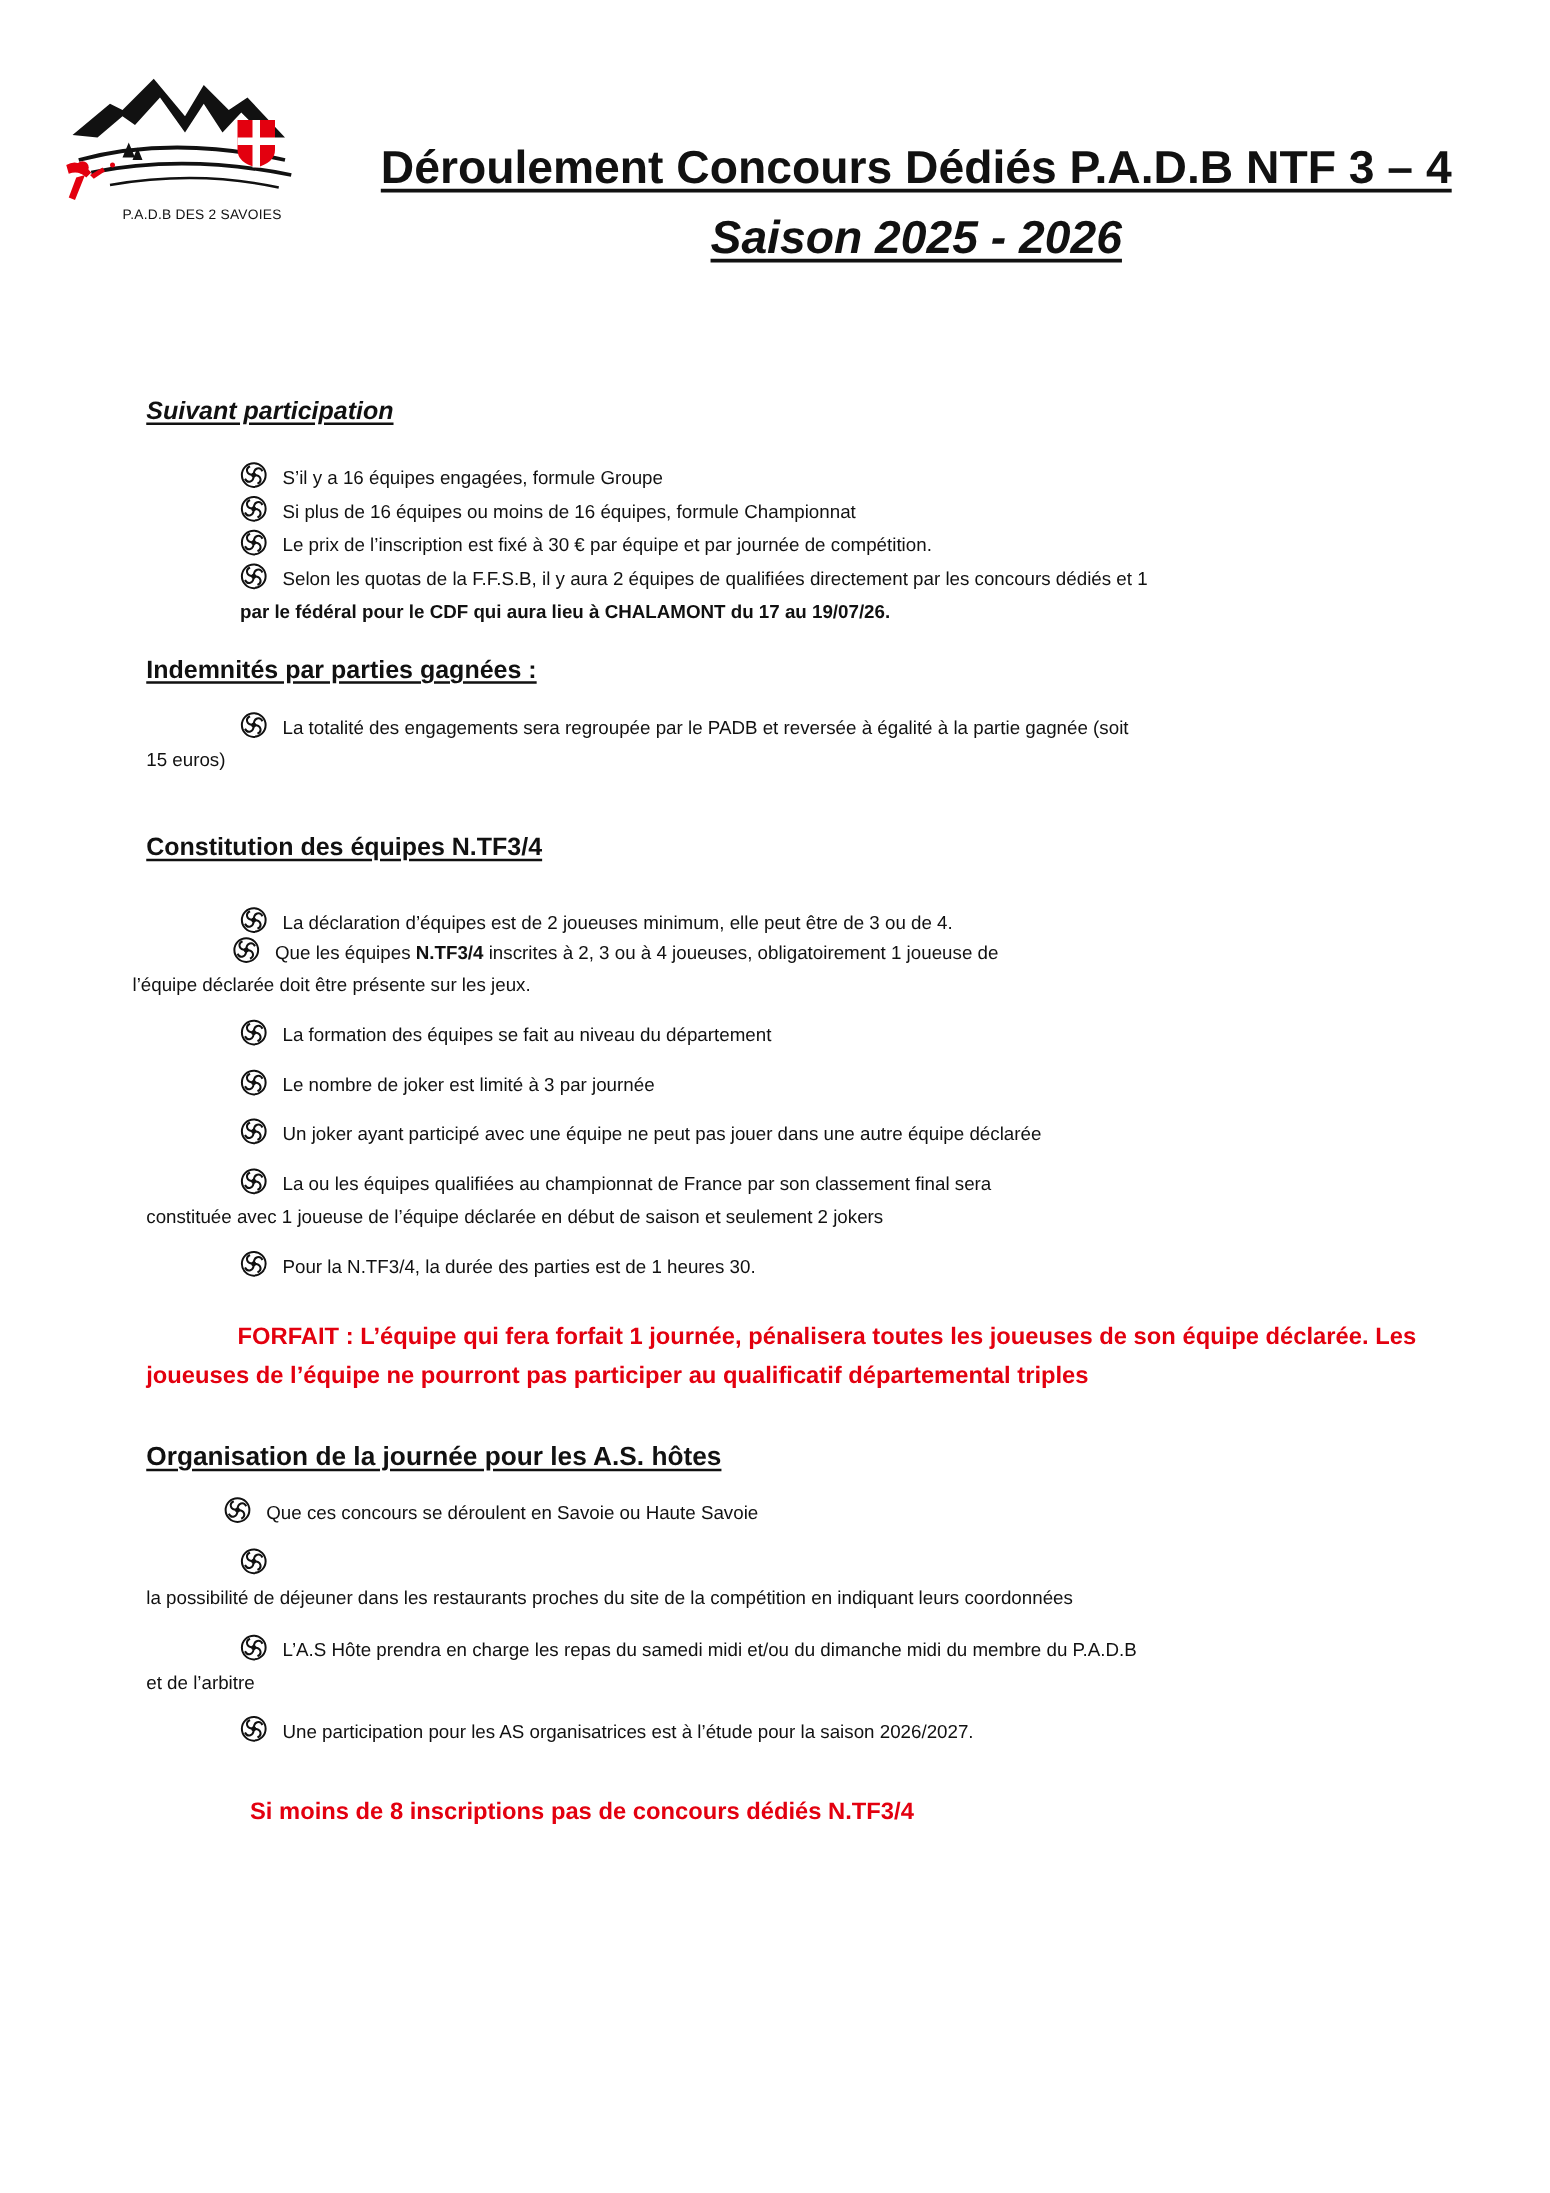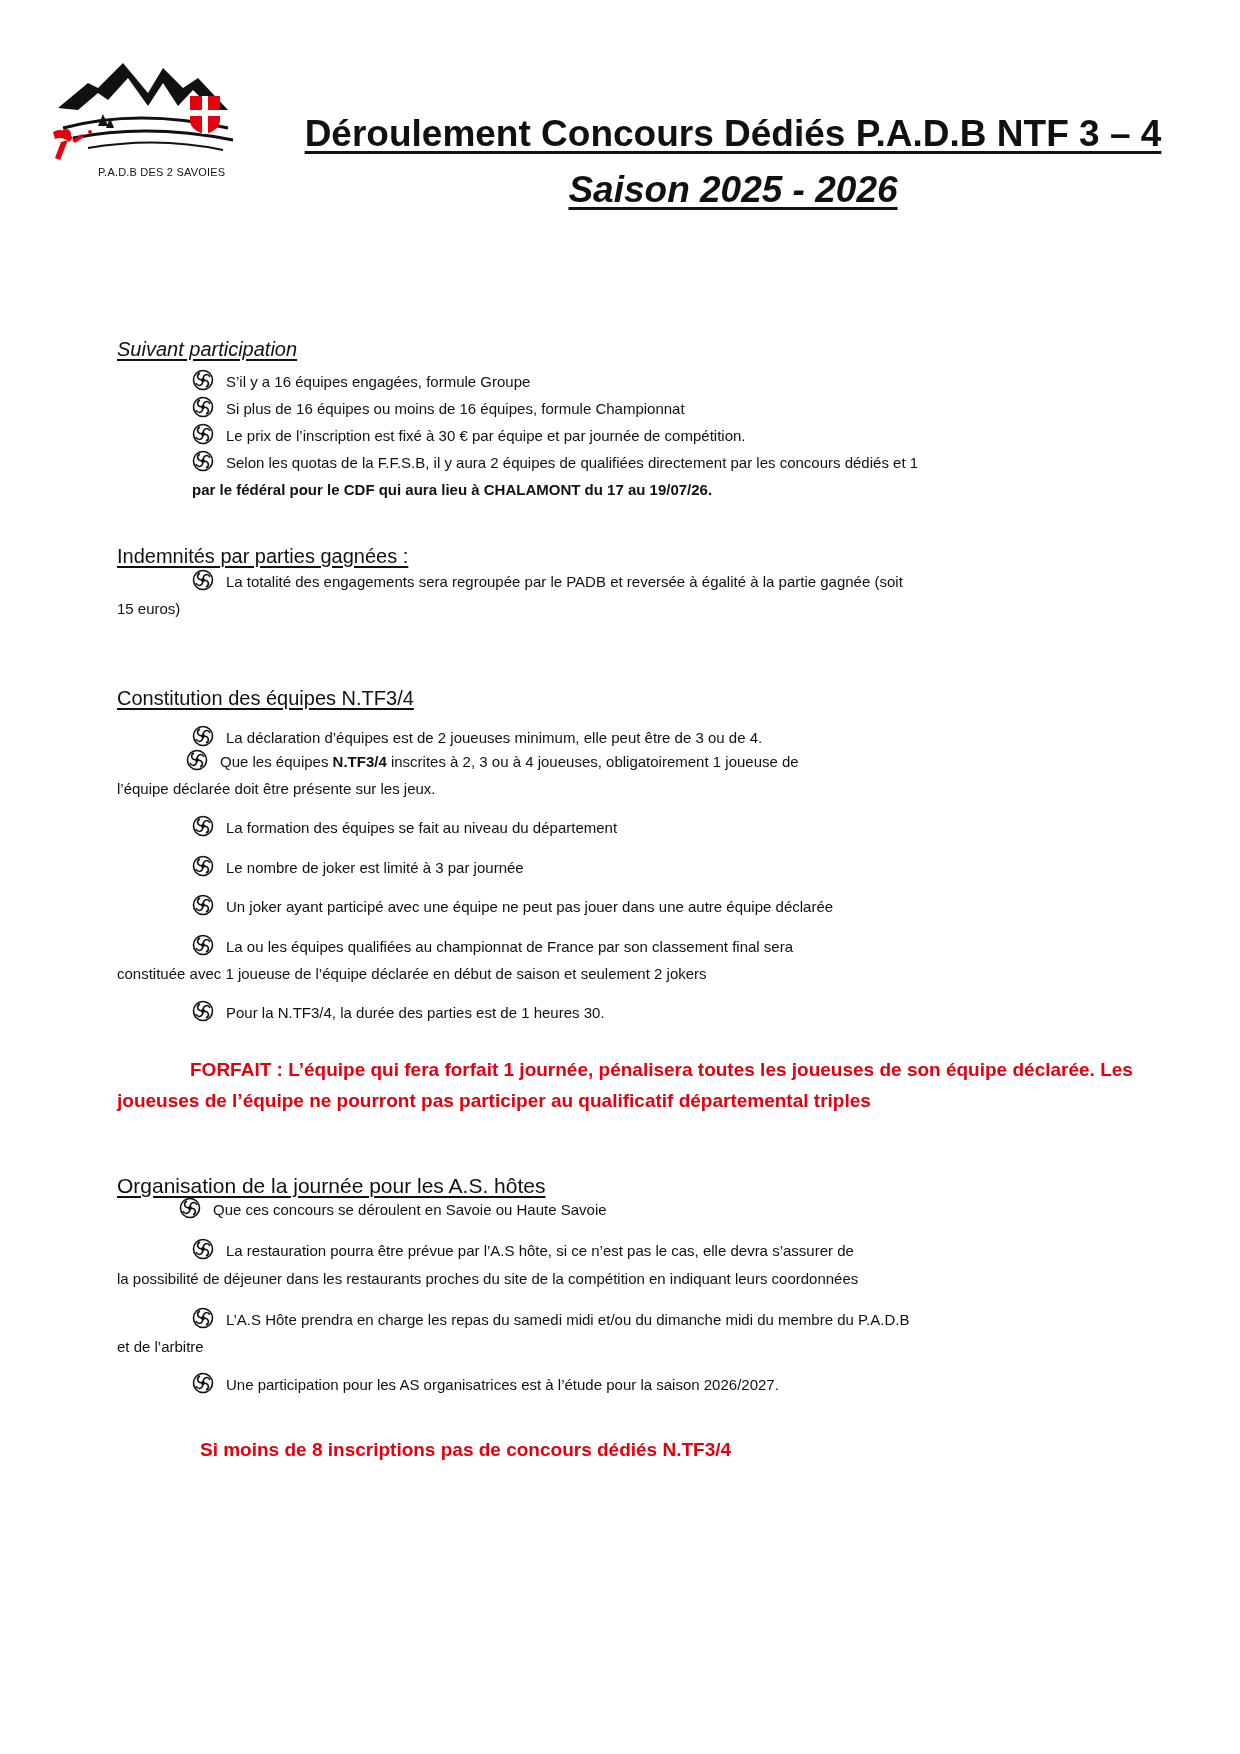--- a/index.html
+++ b/index.html
@@ -4,21 +4,21 @@
 <style>
   html, body { margin:0; padding:0; background:#ffffff; }
   body { width:1240px; height:1754px; position:relative; overflow:hidden;
          font-family:"Liberation Sans", sans-serif; color:#111; }
   .abs { position:absolute; }
   .logo { left:28px; left:28px; top:48px; width:230px; height:140px; }
   .logo-caption { position:absolute; left:70px; top:118px; font-size:11px; letter-spacing:0.2px; color:#111; white-space:nowrap; }
   .title { left:268px; top:112px; width:930px; text-align:center; font-weight:bold; font-size:37px; line-height:44px; }
   .title .t1 { text-decoration:underline; text-decoration-thickness:3px; text-underline-offset:5px; }
   .title .t2 { font-style:italic; text-decoration:underline; text-decoration-thickness:3px; text-underline-offset:5px; display:inline-block; margin-top:12px; }
-  .h { font-weight:normal; font-size:20px; text-decoration:underline; text-decoration-thickness:2px; text-underline-offset:3px; white-space:nowrap;margin-top:20px; }
+  .h { font-weight:bold; font-size:20px; text-decoration:underline; text-decoration-thickness:2px; text-underline-offset:3px; white-space:nowrap; }
   .h.it { font-style:italic; }
   .line { font-size:15px; line-height:24px; white-space:nowrap; }
   .bullet { display:inline-block; width:22px; height:22px; vertical-align:-4px; margin-right:12px; }
   .red { color:#e3000f; font-weight:bold; font-size:19px; }
   .red .u { text-decoration-thickness:2px;margin-top:21px; }
   b { font-weight:bold; }
 </style>
 </head>
 <body>
 
@@ -85,21 +85,21 @@
     </svg><span>La totalité des engagements sera regroupée par le PADB et reversée à égalité à la partie gagnée (soit</span></div>
 <div class="abs line" style="left:117px;top:597px;">15 euros)</div>
 
 <div class="abs h" style="left:117px;top:667px;">Constitution des équipes N.TF3/4</div>
 <div class="abs line" style="left:192px;top:709px;margin-top:16px;"><svg class="bullet">
       <use href="#swirl"></use>
     </svg><span>La déclaration d’équipes est de 2 joueuses minimum, elle peut être de 3 ou de 4.</span></div>
 <div class="abs line" style="left:186px;top:749px;"><svg class="bullet">
       <use href="#swirl"></use>
     </svg><span>Que les équipes </span><b>N.TF3/4</b><span> inscrites à 2, 3 ou à 4 joueuses, obligatoirement 1 joueuse de</span></div>
-<div class="abs line" style="left:117px;top:777px;text-align:right;">l’équipe déclarée doit être présente sur les jeux.</div>
+<div class="abs line" style="left:106px;top:777px;text-align:right;">l’équipe déclarée doit être présente sur les jeux.</div>
 <div class="abs line" style="left:192px;top:815px;"><svg class="bullet">
       <use href="#swirl"></use>
     </svg><span>La formation des équipes se fait au niveau du département</span></div>
 <div class="abs line" style="left:192px;top:855px;"><svg class="bullet">
       <use href="#swirl"></use>
     </svg><span>Le nombre de joker est limité à 3 par journée</span></div>
 <div class="abs line" style="left:192px;top:894px;"><svg class="bullet">
       <use href="#swirl"></use>
     </svg><span>Un joker ayant participé avec une équipe ne peut pas jouer dans une autre équipe déclarée</span></div>
 <div class="abs line" style="left:192px;top:934px;"><svg class="bullet">
@@ -112,21 +112,21 @@
 
 <div class="abs line red" style="left:190px;top:1058px;"><span class="u">FORFAIT :</span><span> L’équipe qui fera forfait 1 journée, pénalisera toutes les joueuses de son équipe déclarée. Les</span></div>
 <div class="abs line red" style="left:117px;top:1089px;">joueuses de l’équipe ne pourront pas participer au qualificatif départemental triples</div>
 
 <div class="abs h" style="left:117px;top:1154px;font-size:21px;">Organisation de la journée pour les A.S. hôtes</div>
 <div class="abs line" style="left:179px;top:1197px;"><svg class="bullet">
       <use href="#swirl"></use>
     </svg><span>Que ces concours se déroulent en Savoie ou Haute Savoie</span></div>
 <div class="abs line" style="left:192px;top:1238px;"><svg class="bullet">
       <use href="#swirl"></use>
-    </svg><span>La restauration pourra être prévue par l’A.S hôte, si ce n’est pas le cas, elle devra s’assurer de</span></div>
+    </svg></div>
 <div class="abs line" style="left:117px;top:1267px;">la possibilité de déjeuner dans les restaurants proches du site de la compétition en indiquant leurs coordonnées</div>
 <div class="abs line" style="left:192px;top:1307px;"><svg class="bullet">
       <use href="#swirl"></use>
     </svg><span>L’A.S Hôte prendra en charge les repas du samedi midi et/ou du dimanche midi du membre du P.A.D.B</span></div>
 <div class="abs line" style="left:117px;top:1335px;">et de l’arbitre</div>
 <div class="abs line" style="left:192px;top:1372px;"><svg class="bullet">
       <use href="#swirl"></use>
     </svg><span>Une participation pour les AS organisatrices est à l’étude pour la saison 2026/2027.</span></div>
 
 <div class="abs line red" style="left:200px;top:1438px;">Si moins de 8 inscriptions pas de concours dédiés N.TF3/4</div>

